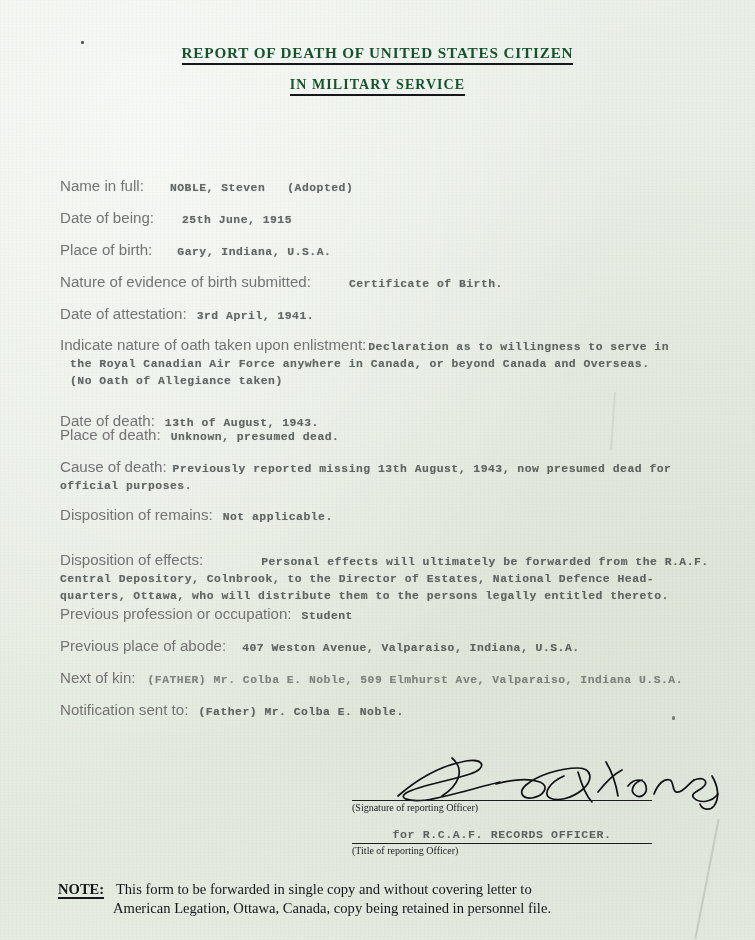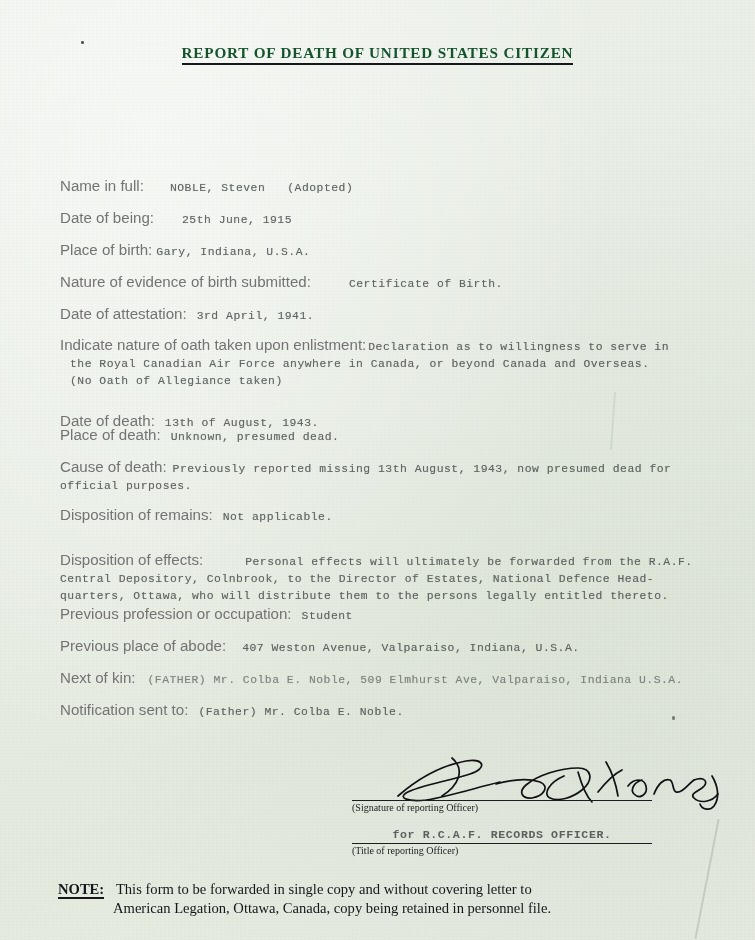--- a/index.html
+++ b/index.html
@@ -42,21 +42,21 @@
 
   
   .row{position:absolute;left:60px;right:10px;}
   .lbl{
     font-family:Liberation Sans, sans-serif;
     font-size:15.1px;color:#737373;white-space:pre;
   }
   
   .tw{
     font-family:"Liberation Mono","DejaVu Sans Mono",monospace;
-    font-size:11.4px;font-weight:normal;
+    font-size:11.4px;font-weight:bold;
     letter-spacing:.5px;
     color:#3f4543;
     opacity:.80;
     text-shadow:0 0 .7px rgba(80,88,82,.55);
     white-space:pre-wrap;
   }
   .tw.faint{opacity:.66;color:#4d534f;}
   .cont{display:block;margin-left:10px;}
   .inl{margin-left:6px;}
 
@@ -93,34 +93,37 @@
 <div class="crease" style="left:706px;top:818px;width:2px;height:122px;transform:rotate(11deg);"></div>
 <div class="crease" style="left:612px;top:392px;width:1.5px;height:58px;transform:rotate(4deg);opacity:.55;"></div>
 <div class="speck" style="left:81px;top:41px;width:3px;height:3px;"></div>
 <div class="speck" style="left:672px;top:716px;width:3px;height:4px;opacity:.55;"></div>
 
 <div id="content">
 
   <div class="t1 title-wrap">
     <span class="title">REPORT OF DEATH OF UNITED STATES CITIZEN</span>
   </div>
+  <div class="t2 title-wrap">
+    <span class="title">IN MILITARY SERVICE</span>
+  </div>
 
   <div class="row" style="top:177px;">
     <span class="lbl">Name in full:</span>
     <span class="tw" style="margin-left:22px;">NOBLE, Steven   (Adopted)</span>
   </div>
 
   <div class="row" style="top:209px;">
     <span class="lbl">Date of being:</span>
     <span class="tw" style="margin-left:24px;">25th June, 1915</span>
   </div>
 
   <div class="row" style="top:241px;">
     <span class="lbl">Place of birth:</span>
-    <span class="tw" style="">Gary, Indiana, U.S.A.</span>
+    <span class="tw" style="margin-left:21px;">Gary, Indiana, U.S.A.</span>
   </div>
 
   <div class="row" style="top:273px;">
     <span class="lbl">Nature of evidence of birth submitted:</span>
     <span class="tw" style="margin-left:34px;">Certificate of Birth.</span>
   </div>
 
   <div class="row" style="top:305px;">
     <span class="lbl">Date of attestation:</span>
     <span class="tw inl">3rd April, 1941.</span>
@@ -146,21 +149,21 @@
     <span class="lbl">Cause of death:</span><span class="tw" style="margin-left:6px;">Previously reported missing 13th August, 1943, now presumed dead for</span>
     <span class="tw cont" style="margin-left:0px;">official purposes.</span>
   </div>
 
   <div class="row" style="top:506px;">
     <span class="lbl">Disposition of remains:</span>
     <span class="tw inl">Not applicable.</span>
   </div>
 
   <div class="row" style="top:551px;line-height:17px;">
-    <span class="lbl">Disposition of effects:</span><span class="tw" style="margin-left:10px;padding-left:32px;">Personal effects will ultimately be forwarded from the R.A.F.</span>
+    <span class="lbl">Disposition of effects:</span><span class="tw" style="margin-left:26px;padding-left:32px;">Personal effects will ultimately be forwarded from the R.A.F.</span>
     <span class="tw cont" style="margin-left:0px;">Central Depository, Colnbrook, to the Director of Estates, National Defence Head-</span>
     <span class="tw cont" style="margin-left:0px;">quarters, Ottawa, who will distribute them to the persons legally entitled thereto.</span>
   </div>
 
   <div class="row" style="top:605px;">
     <span class="lbl">Previous profession or occupation:</span>
     <span class="tw inl">Student</span>
   </div>
 
   <div class="row" style="top:637px;">

